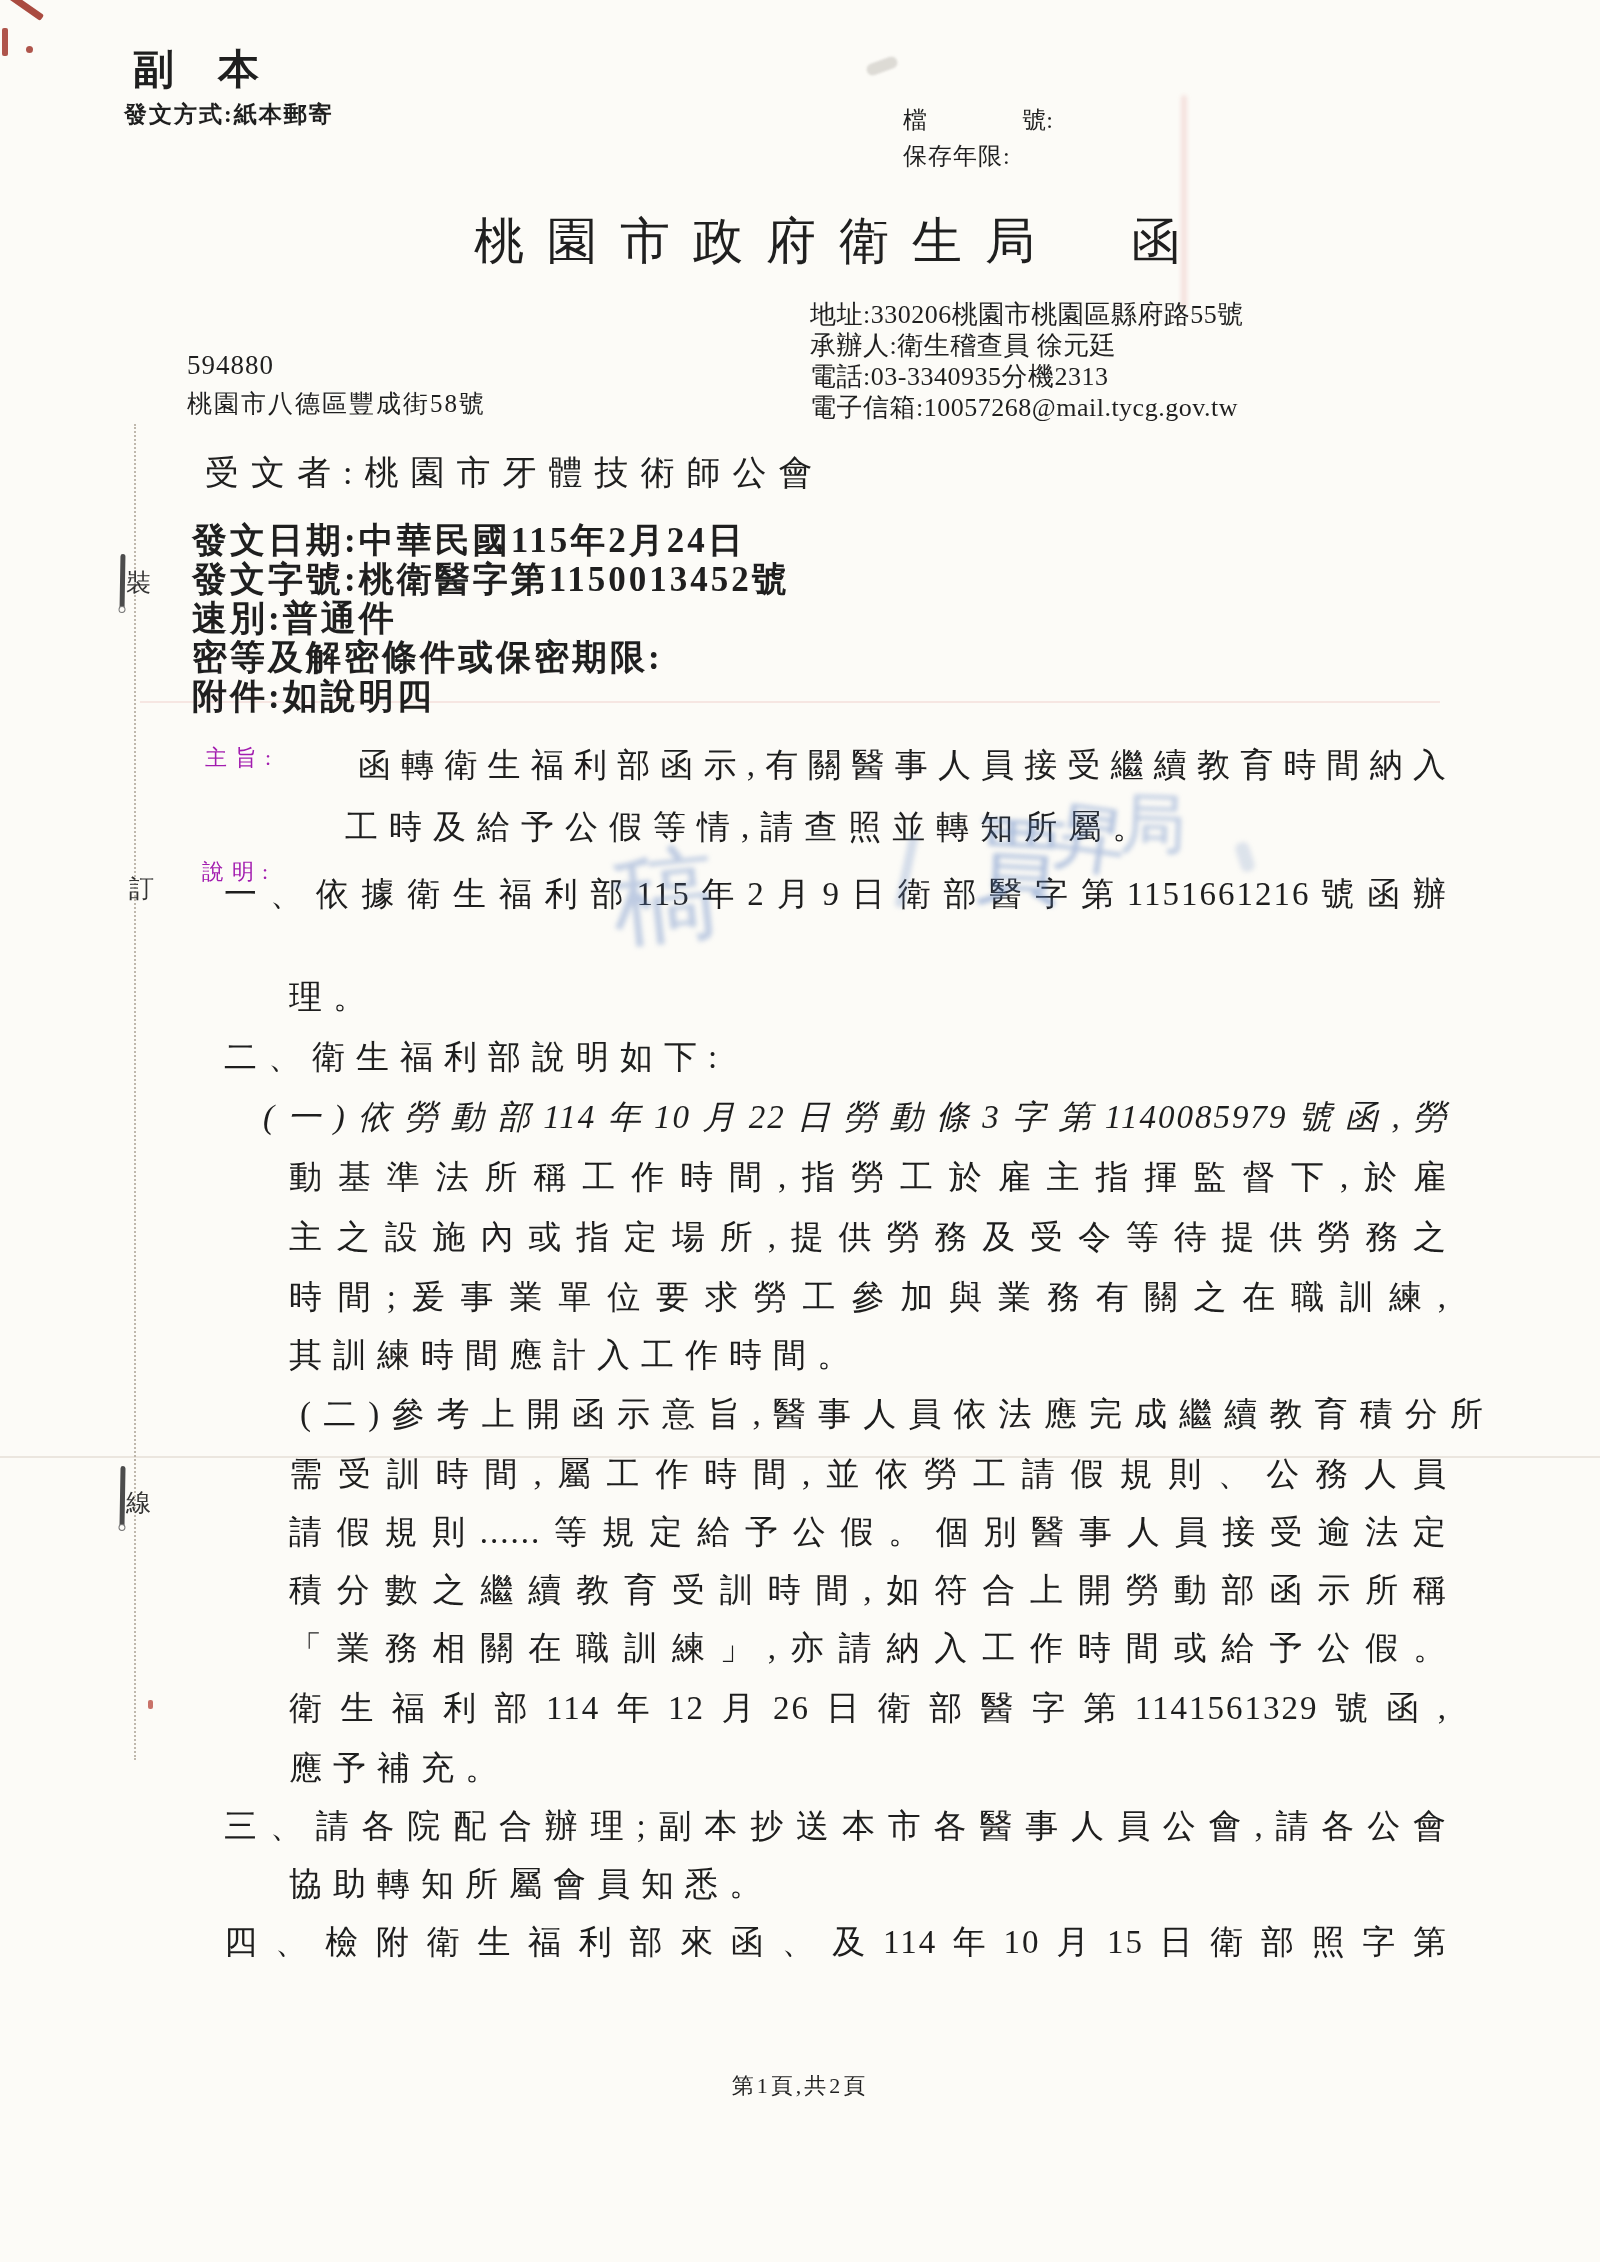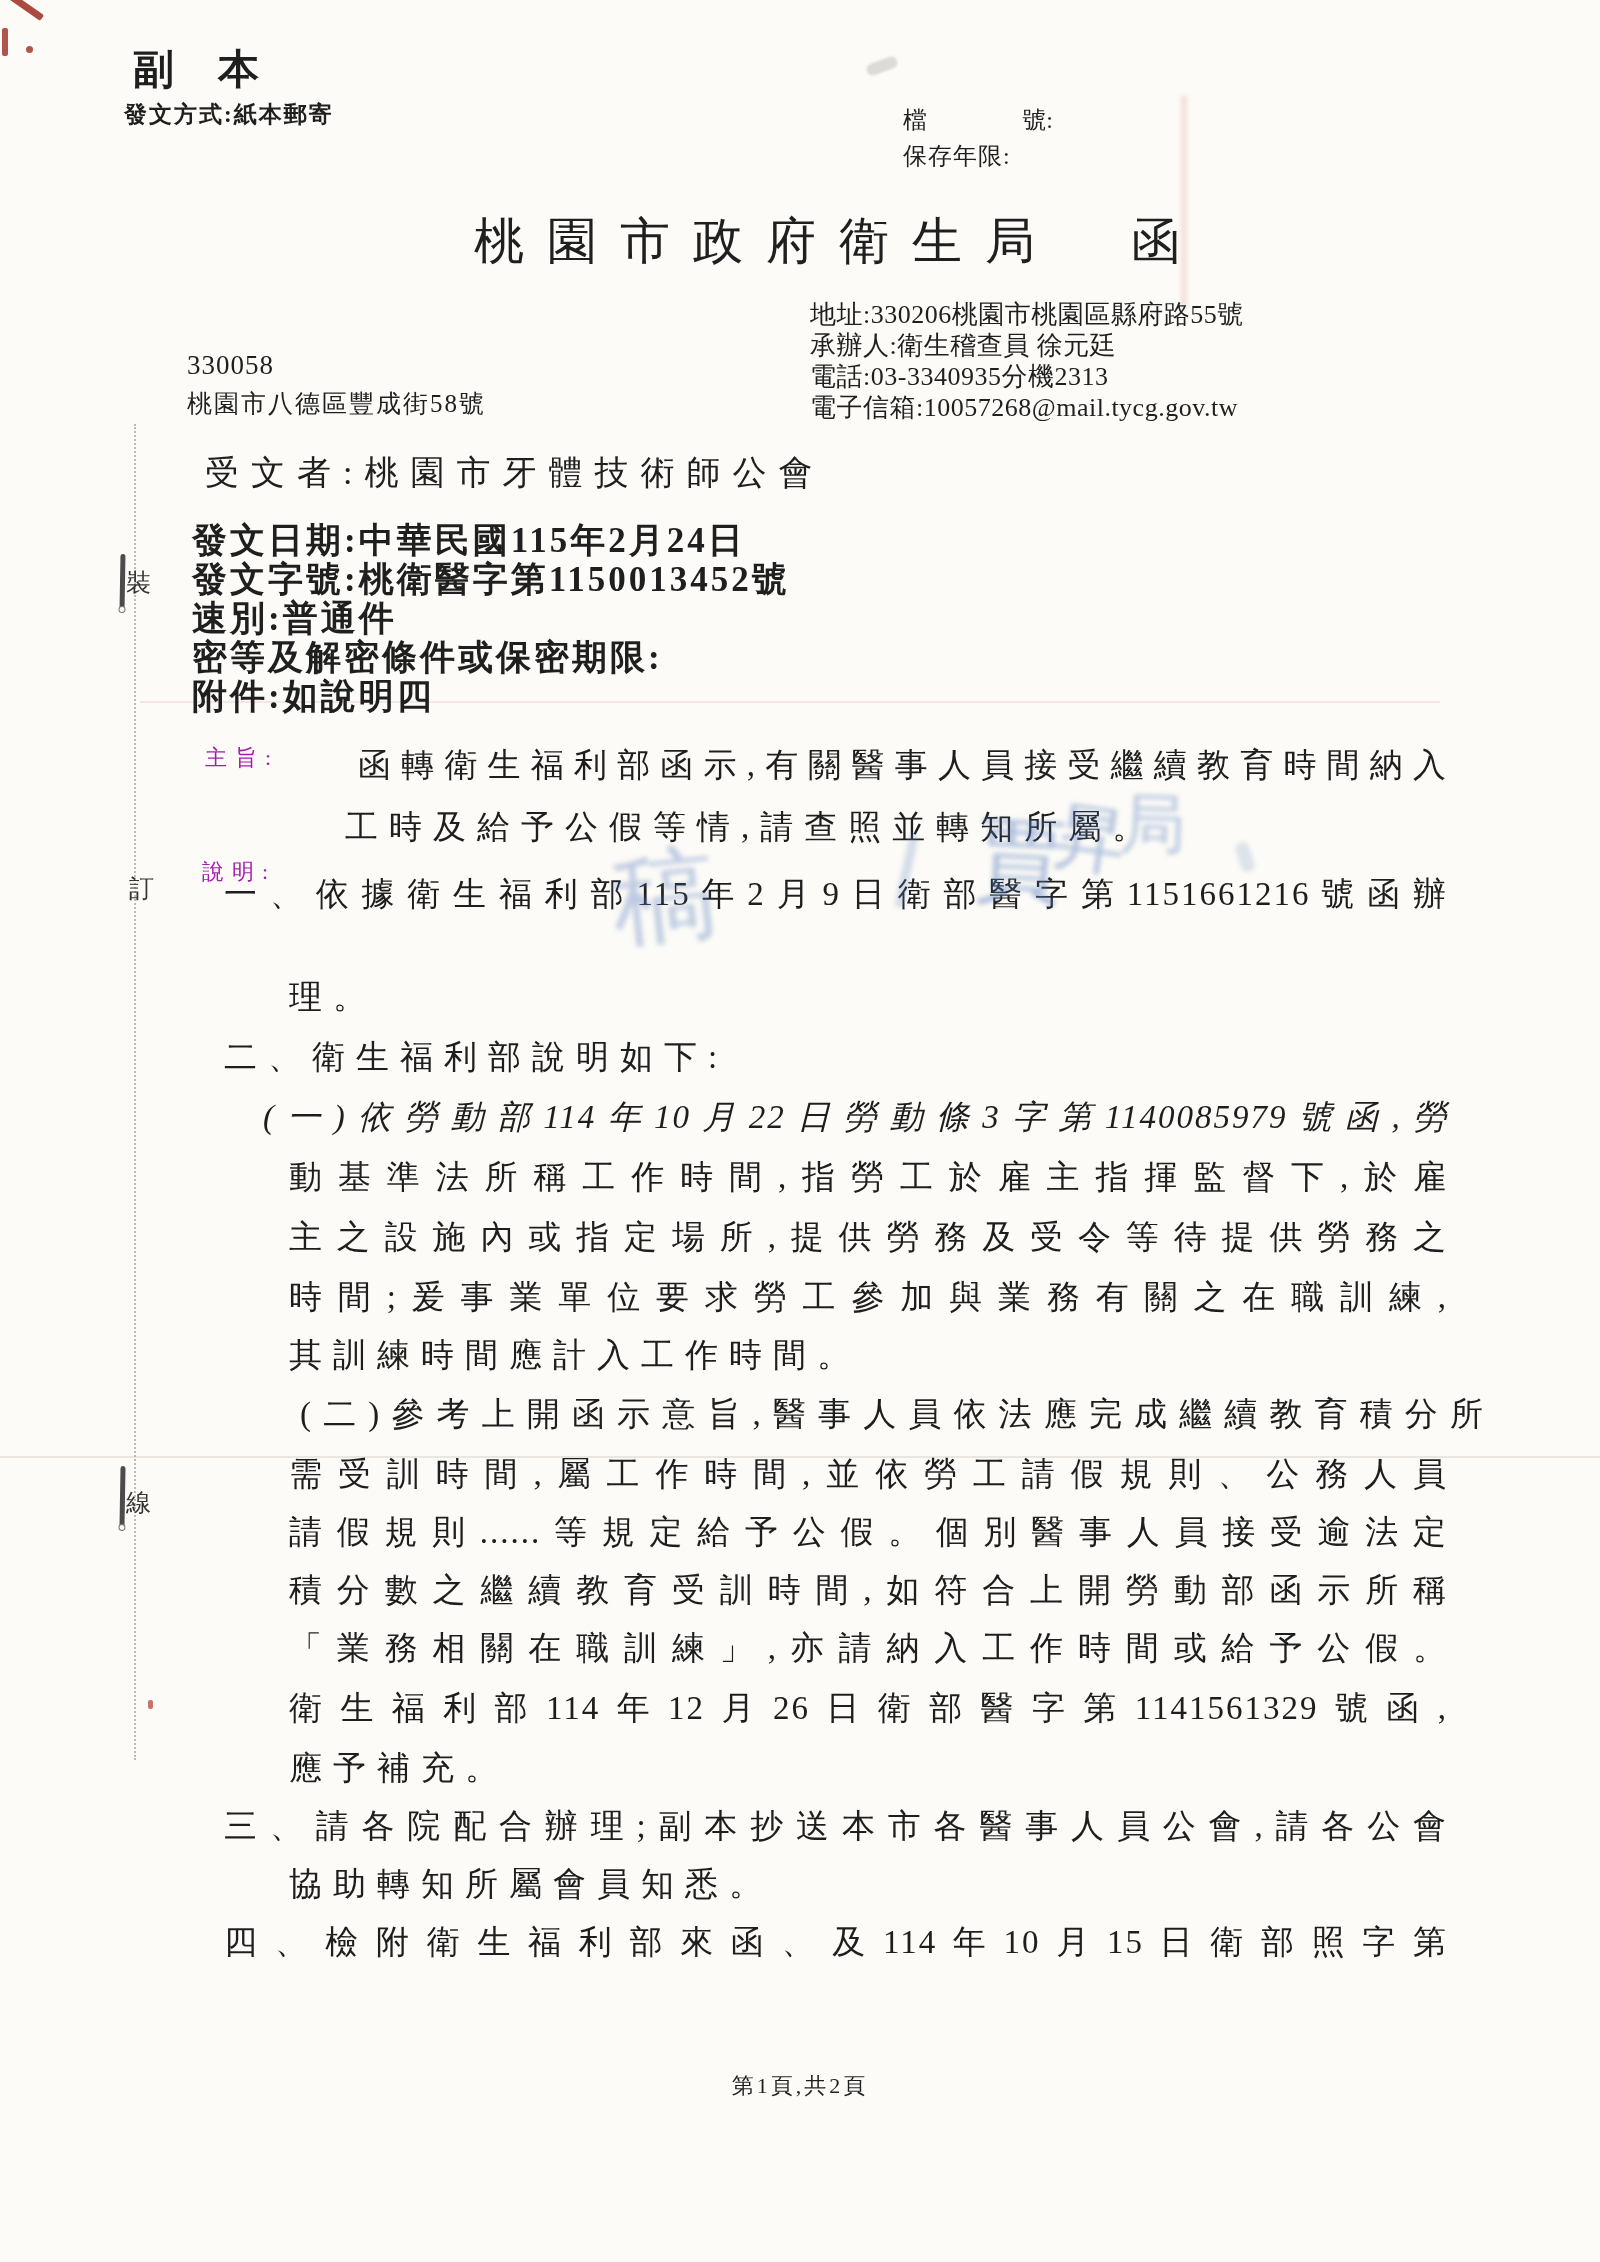--- a/index.html
+++ b/index.html
@@ -78,21 +78,21 @@
 <div class="abs retention">保存年限:</div>
 <div class="abs doc-title">桃園市政府衛生局　函</div>
 
 <div class="abs agency">
   <div>地址:330206桃園市桃園區縣府路55號</div>
   <div>承辦人:衛生稽查員 徐元廷</div>
   <div>電話:03-3340935分機2313</div>
   <div>電子信箱:10057268@mail.tycg.gov.tw</div>
 </div>
 
-<div class="abs zip">330058</div>
+<div class="abs zip">594880</div>
 <div class="abs raddr">桃園市八德區豐成街58號</div>
 <div class="abs recipient">受文者:桃園市牙體技術師公會</div>
 
 <div class="abs meta" style="top:517px;">發文日期:中華民國115年2月24日</div>
 <div class="abs meta" style="top:556px;">發文字號:桃衛醫字第1150013452號</div>
 <div class="abs meta" style="top:595px;">速別:普通件</div>
 <div class="abs meta" style="top:634px;">密等及解密條件或保密期限:</div>
 <div class="abs meta" style="top:673px;">附件:如說明四</div>
 
 <div class="blabel" style="left:205px;top:743px;">主旨:</div>

